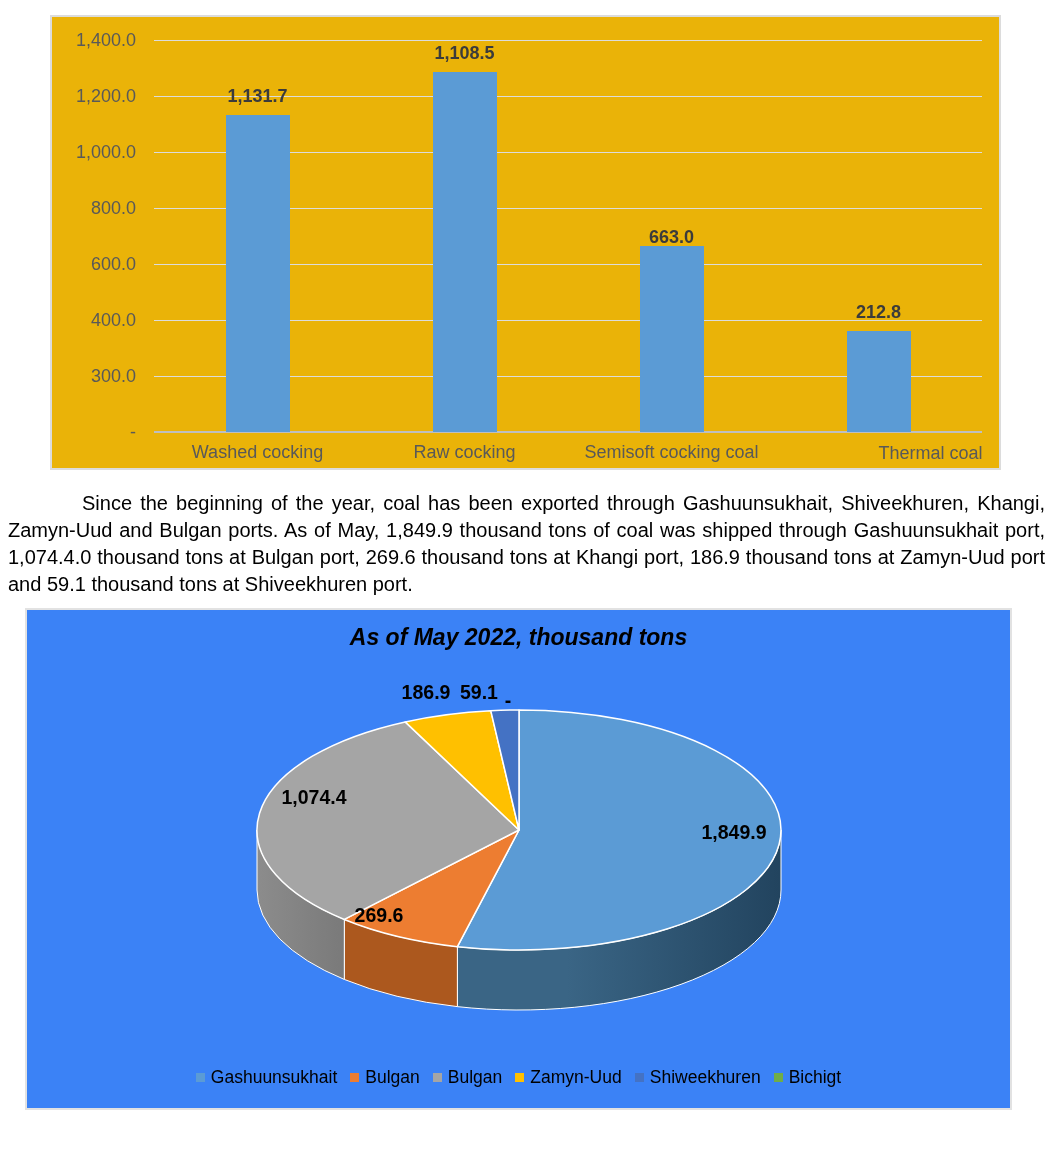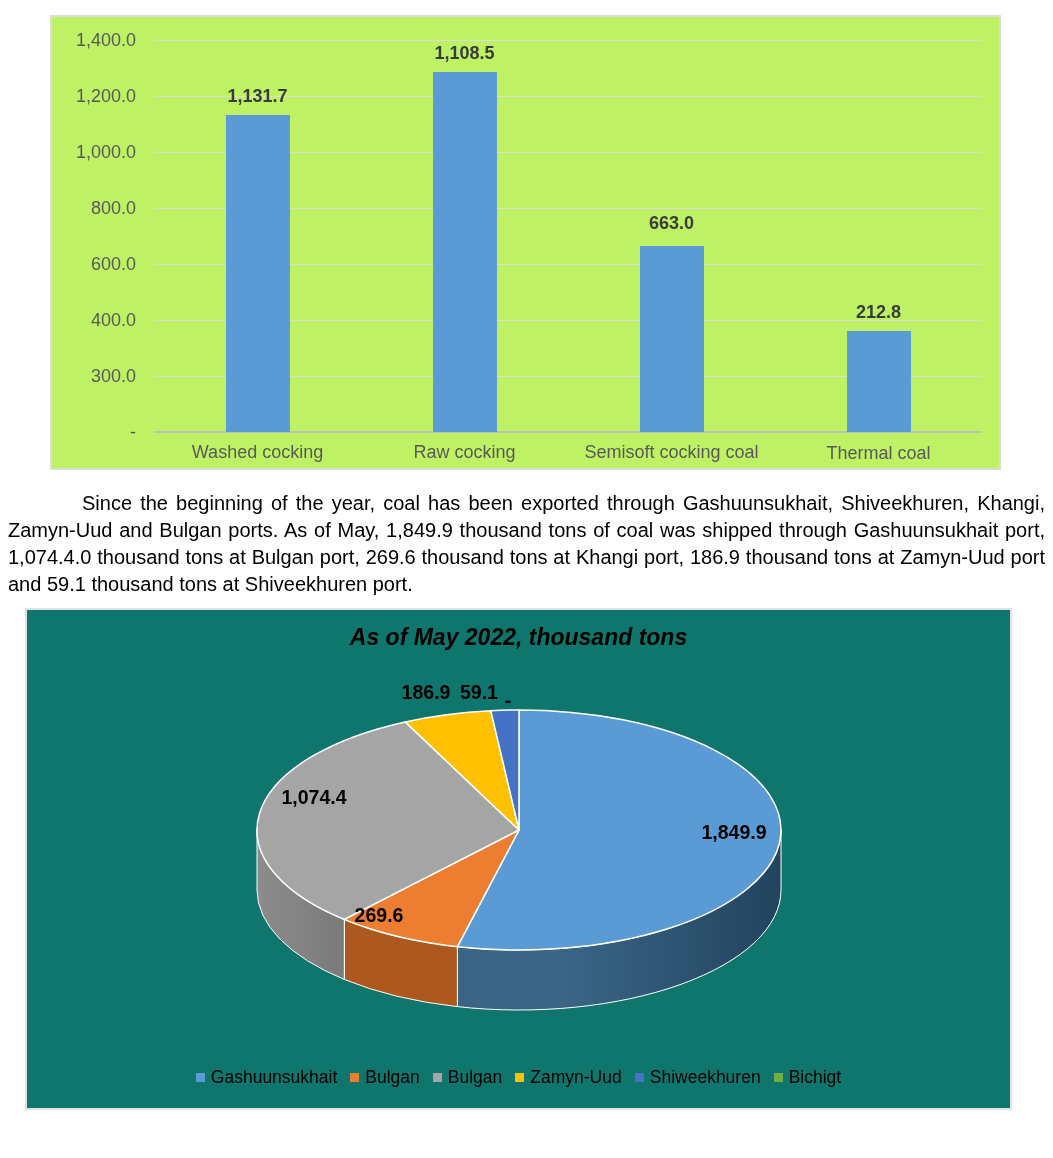--- a/index.html
+++ b/index.html
@@ -10,21 +10,21 @@
     color: #000;
   }
 
   
   .bar-chart-box {
     position: relative;
     margin: 15px 0 0 50px;
     width: 951px;
     height: 455px;
     border: 2px solid #dcdcdc;
-    background: #bef264;
+    background: #eab308;
     overflow: hidden;
   }
   .gridline { position: absolute; height: 1px; background: #dcdcdc; }
   .axisline { position: absolute; height: 2px; background: #bfbfbf; }
   .y-tick {
     position: absolute; left: 0; width: 84px;
     text-align: right; font-size: 18px; color: #595959; line-height: 22px;
   }
   .bar-rect { position: absolute; background: #5B9BD5; }
   .bar-value {
@@ -46,21 +46,21 @@
     color: #000;
   }
 
   
   .pie-box {
     position: relative;
     margin: 9px 0 0 25px;
     width: 987px;
     height: 502px;
     border: 2px solid #e2e2e2;
-    background: #0f766e;
+    background: #3b82f6;
   }
   .pie-title {
     position: absolute; top: 14px; left: 0; width: 100%;
     text-align: center;
     font-size: 23px; font-weight: bold; font-style: italic;
     color: #000;
   }
   .pie-svg { position: absolute; top: 0; left: 0; }
   .pie-legend {
     position: absolute; bottom: 20px; left: 0; width: 100%;
@@ -91,25 +91,25 @@
     <div class="y-tick" style="top: 348px;">300.0</div>
     <div class="axisline" style="left: 102px; top: 414px; width: 828px;"></div>
     <div class="y-tick" style="top: 404px;">-</div>
     <div class="bar-rect" style="left: 173.5px; top: 98px; width: 64px; height: 317px; background: rgb(91, 155, 213);"></div>
     <div class="bar-value" style="left: 140.5px; top: 69px;">1,131.7</div>
     <div class="x-cat" style="left: 101.5px; top: 425px;">Washed cocking</div>
     <div class="bar-rect" style="left: 380.5px; top: 55px; width: 64px; height: 360px; background: rgb(91, 155, 213);"></div>
     <div class="bar-value" style="left: 347.5px; top: 26px;">1,108.5</div>
     <div class="x-cat" style="left: 308.5px; top: 425px;">Raw cocking</div>
     <div class="bar-rect" style="left: 587.5px; top: 229px; width: 64px; height: 186px; background: rgb(91, 155, 213);"></div>
-    <div class="bar-value" style="left: 554.5px; top: 196px;">663.0</div>
+    <div class="bar-value" style="left: 554.5px; top: 210px;">663.0</div>
     <div class="x-cat" style="left: 515.5px; top: 425px;">Semisoft cocking coal</div>
     <div class="bar-rect" style="left: 794.5px; top: 314px; width: 64px; height: 101px; background: rgb(91, 155, 213);"></div>
     <div class="bar-value" style="left: 761.5px; top: 285px;">212.8</div>
-    <div class="x-cat" style="left: 722.5px; top: 426px;">Thermal coal</div>
+    <div class="x-cat" style="left: 722.5px; top: 426px; text-align: right;">Thermal coal</div>
   </div>
 
 <p class="body-paragraph">Since the beginning of the year, coal has been exported through Gashuunsukhait, Shiveekhuren, Khangi, Zamyn-Uud and Bulgan ports. As of May, 1,849.9 thousand tons of coal was shipped through Gashuunsukhait port, 1,074.4.0 thousand tons at Bulgan port, 269.6 thousand tons at Khangi port, 186.9 thousand tons at Zamyn-Uud port and 59.1 thousand tons at Shiveekhuren port.</p>
 
 <div class="pie-box">
   <div class="pie-title">As of May 2022, thousand tons</div>
   <svg class="pie-svg" id="pie-svg" width="983" height="458" viewBox="0 0 983 458">
     <defs>
       <linearGradient id="sideGradBlue" gradientUnits="userSpaceOnUse" x1="540" y1="0" x2="790" y2="0">
         <stop offset="0" stop-color="#3A6585"></stop>

